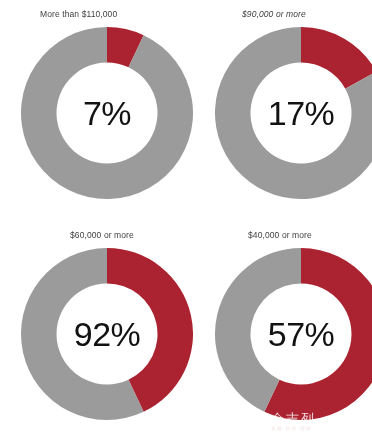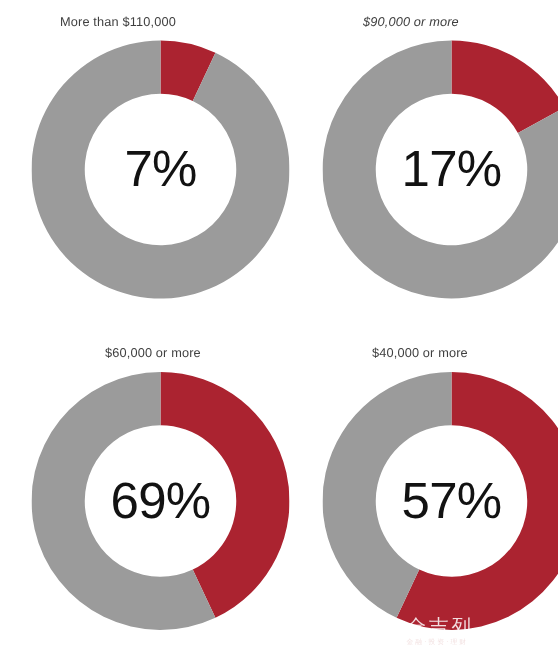--- a/index.html
+++ b/index.html
@@ -163,21 +163,21 @@
 
   <div class="chart-cell cell-r2c1">
     <div class="chart-title">$60,000 or more</div>
     <div class="donut-wrap">
       <svg class="donut-svg" viewBox="0 0 172 176">
         <g>
             <path d="M 86 2 A 86 86 0 0 1 122.61701907459623 165.81512651207768 L 107.50185422403615 133.69376614953399 A 50.5 50.5 0 0 0 86 37.5 Z" fill="#AB2330"></path>
             <path d="M 122.61701907459623 165.81512651207768 A 86 86 0 1 1 85.99999999999999 2 L 85.99999999999999 37.5 A 50.5 50.5 0 1 0 107.50185422403615 133.69376614953399 Z" fill="#9B9B9B"></path>
           </g>
       </svg>
-      <div class="donut-center-label">69%</div>
+      <div class="donut-center-label">92%</div>
     </div>
   </div>
 
   <div class="chart-cell cell-r2c2">
     <div class="chart-title">$40,000 or more</div>
     <div class="donut-wrap">
       <svg class="donut-svg" viewBox="0 0 172 176">
         <g>
             <path d="M 86 2 A 86 86 0 1 1 49.38298092540378 165.8151265120777 L 64.49814577596385 133.69376614953399 A 50.5 50.5 0 1 0 86 37.5 Z" fill="#AB2330"></path>
             <path d="M 49.38298092540378 165.8151265120777 A 86 86 0 0 1 85.99999999999999 2 L 85.99999999999999 37.5 A 50.5 50.5 0 0 0 64.49814577596385 133.69376614953399 Z" fill="#9B9B9B"></path>

